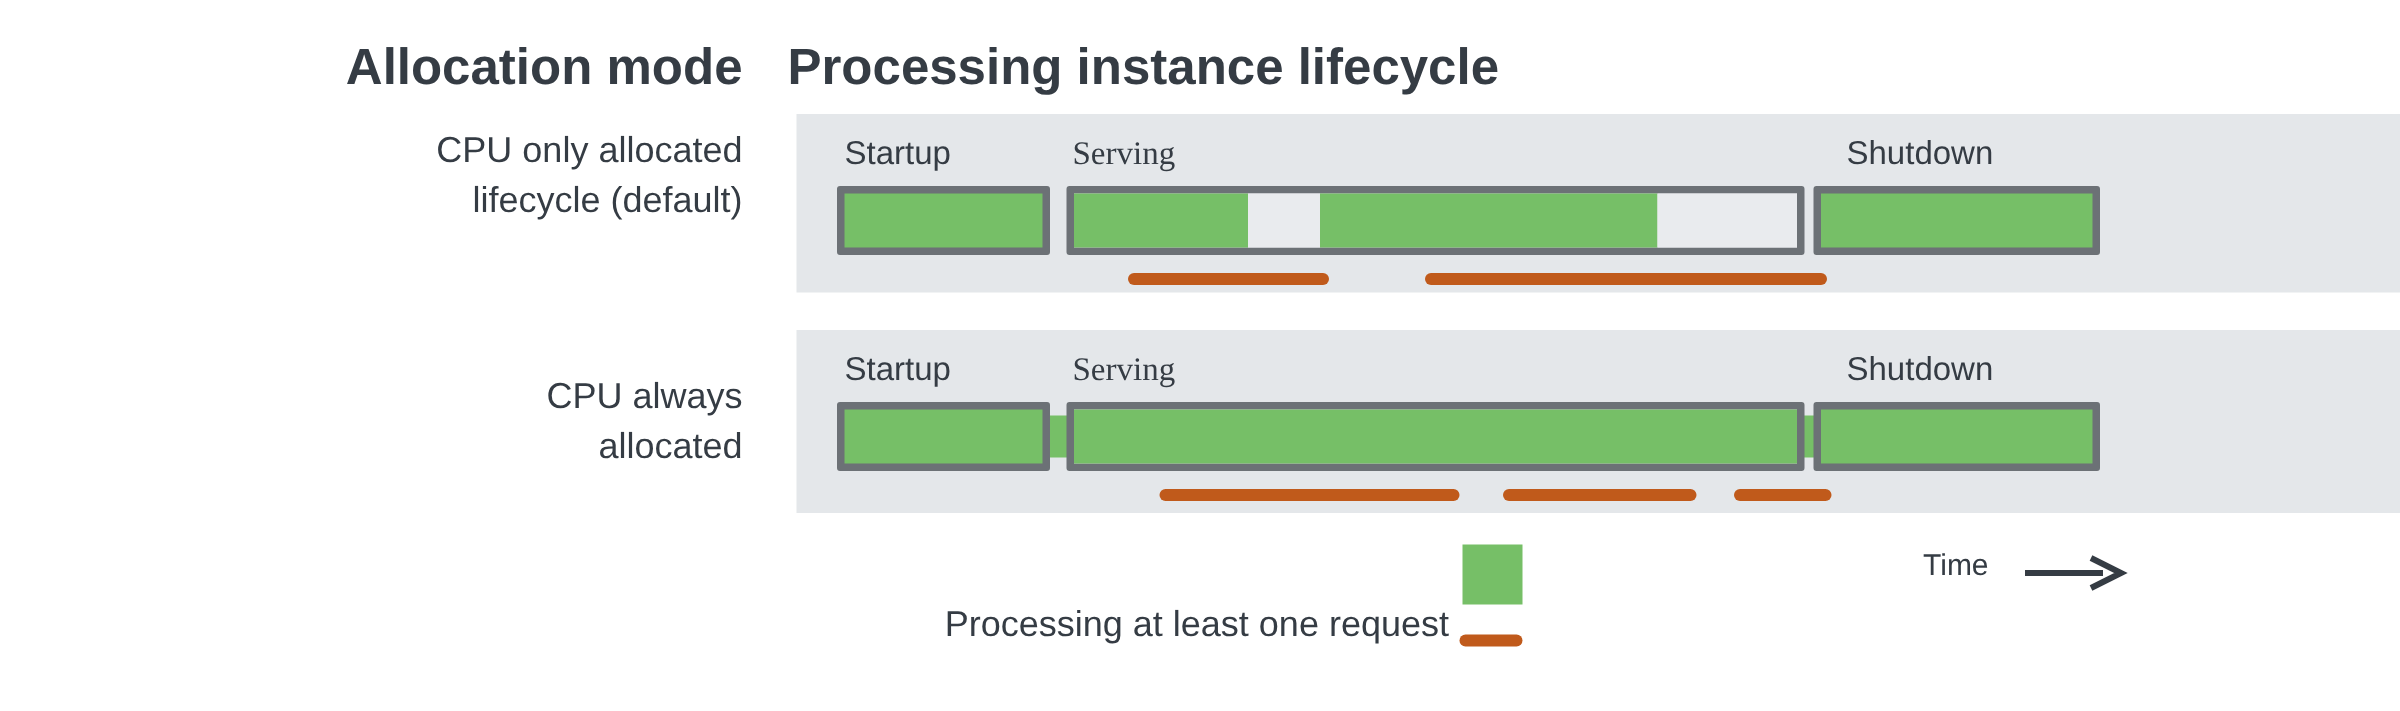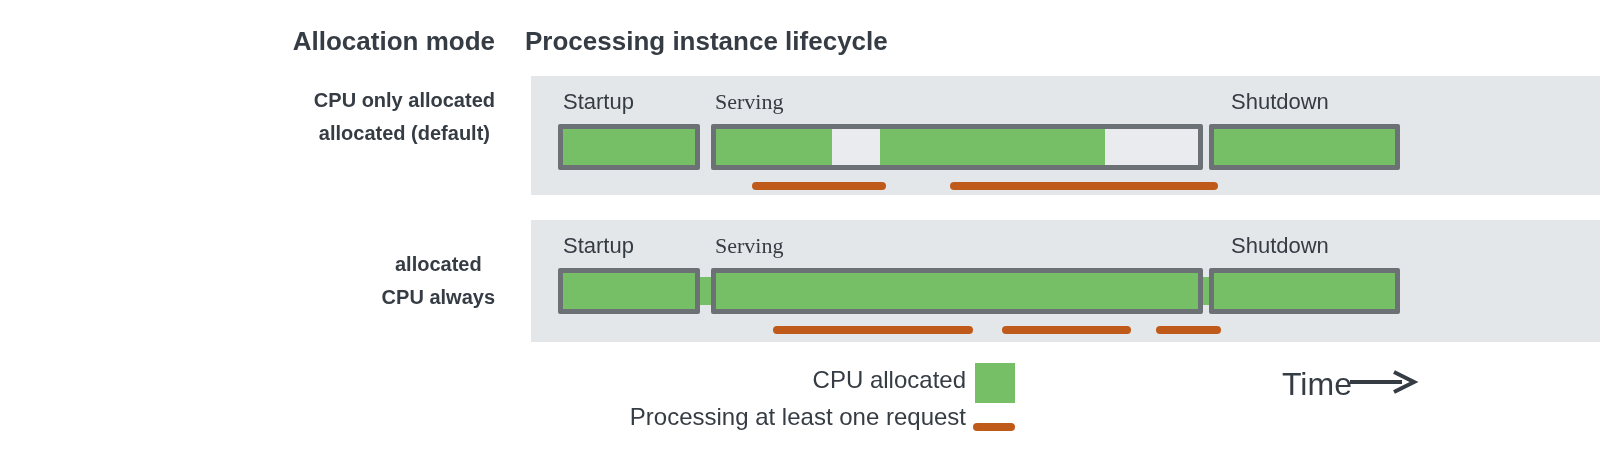--- a/index.html
+++ b/index.html
@@ -1,24 +1,24 @@
 <!DOCTYPE html>
 <html style="--cpu-allocated-green: #76bf67; --request-orange: #c05a1b; --panel-bg: #e4e7ea; --idle-fill: #e9ebee; --box-border: #6c7176; --text: #353c44;"><head>
 <meta charset="utf-8">
 <style>
   html,body{margin:0;padding:0;background:#ffffff;}
   .canvas{
     position:relative;width:1600px;height:474px;background:#ffffff;
     font-family:"Liberation Sans",sans-serif;color:var(--text,#353c44);
     overflow:hidden;
   }
-  .col-header{position:absolute;top:26px;font-size:26px;font-weight:bold;white-space:nowrap;}
+  .col-header{position:absolute;top:26px;font-size:34px;font-weight:bold;white-space:nowrap;}
   .col-header.left{right:1105px;text-align:right;}
   .col-header.right{left:525px;}
-  .row-label{position:absolute;right:1105px;text-align:center;font-size:20px;line-height:33px;white-space:nowrap;font-weight:bold;}
+  .row-label{position:absolute;right:1105px;text-align:right;font-size:24px;line-height:33px;white-space:nowrap;}
   .row-label-1{top:84px;}
   .row-label-2{top:248px;}
   .panel{position:absolute;left:531px;width:1071px;background:var(--panel-bg,#e4e7ea);}
   .panel-1{top:76px;height:119px;}
   .panel-2{top:220px;height:122px;}
   .phase-label{position:absolute;top:13px;font-size:22px;white-space:nowrap;}
   .phase-label.startup{left:32px;}
   .phase-label.serving{left:184px;font-family:Liberation Serif, serif;}
   .phase-label.shutdown{left:680px;margin-left:20px;}
   .box{position:absolute;top:48px;height:36px;border:5px solid var(--box-border,#6c7176);border-radius:2px;}
@@ -30,39 +30,39 @@
   .seg-on{background:var(--cpu-allocated-green,#76bf67);}
   .seg-off{background:var(--idle-fill,#e9ebee);}
   .connector-strip{position:absolute;left:27px;width:842px;top:57px;height:28px;background:var(--cpu-allocated-green,#76bf67);}
   .bars{position:absolute;left:0;top:106px;width:100%;height:8px;}
   .req-bar{position:absolute;top:0;height:8px;border-radius:4px;background:var(--request-orange,#c05a1b);}
   .legend-text{position:absolute;right:634px;text-align:right;font-size:24px;white-space:nowrap;}
   .legend-text-1{top:366px;}
   .legend-text-2{top:403px;text-align:center;}
   .legend-swatch{position:absolute;left:975px;top:363px;width:40px;height:40px;background:var(--cpu-allocated-green,#76bf67);}
   .legend-dash{position:absolute;left:973px;top:423px;width:42px;height:8px;border-radius:4px;background:var(--request-orange,#c05a1b);}
-  .time-label{position:absolute;left:1282px;top:366px;font-size:32px;white-space:nowrap;}
+  .time-label{position:absolute;left:1282px;top:366px;font-size:20px;white-space:nowrap;}
   .time-arrow{position:absolute;left:1348px;top:369px;}
 </style>
 </head>
 <body>
 
 <div class="canvas">
 
   <div class="col-header left">Allocation mode</div>
   <div class="col-header right">Processing instance lifecycle</div>
 
   <div class="row-label row-label-1">
     <div>CPU only allocated</div>
-    <div>allocated (default)</div>
+    <div>lifecycle (default)</div>
   </div>
 
   <div class="row-label row-label-2">
+    <div>CPU always</div>
     <div>allocated</div>
-    <div>CPU always</div>
   </div>
 
   <div class="panel panel-1">
     <span class="phase-label startup">Startup</span>
     <span class="phase-label serving">Serving</span>
     <span class="phase-label shutdown">Shutdown</span>
 
     <div class="box startup"></div>
     <div class="box serving">
       <div class="segments">
@@ -91,21 +91,20 @@
         </div>
     </div>
     <div class="box shutdown"></div>
     <div class="bars">
         <div class="req-bar" style="left: 22.57%; width: 18.66%;"></div>
         <div class="req-bar" style="left: 44.02%; width: 11.96%;"></div>
         <div class="req-bar" style="left: 58.32%; width: 6.15%;"></div>
       </div>
   </div>
 
-  <div class="legend-text legend-text-1">CPU allocated</div>
   <div class="legend-swatch"></div>
   <div class="legend-text legend-text-2">Processing at least one request</div>
   <div class="legend-dash"></div>
 
   <div class="time-label">Time</div>
   <span class="time-arrow">
     <svg width="74" height="26" viewBox="0 0 74 26">
       <line x1="2" y1="13" x2="54" y2="13" stroke="#353c44" stroke-width="4"></line>
       <path d="M46 3 L66 13 L46 23" fill="none" stroke="#353c44" stroke-width="4"></path>
     </svg>

